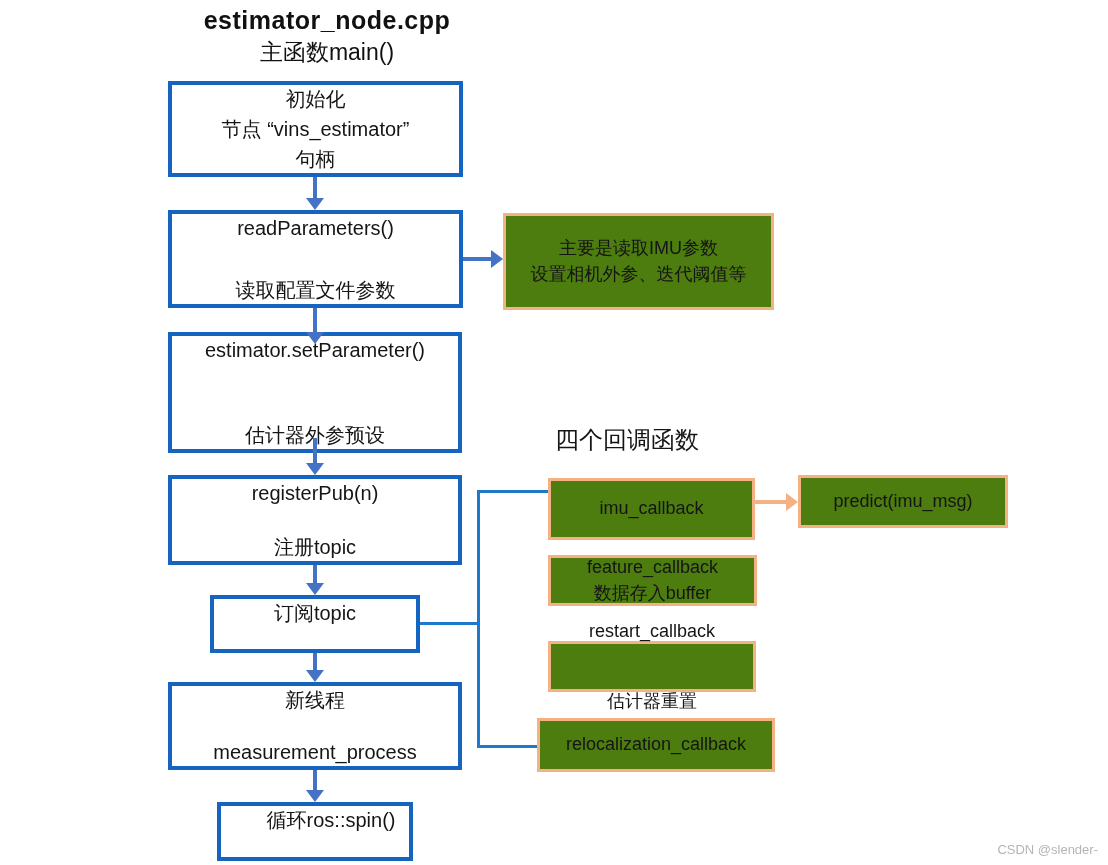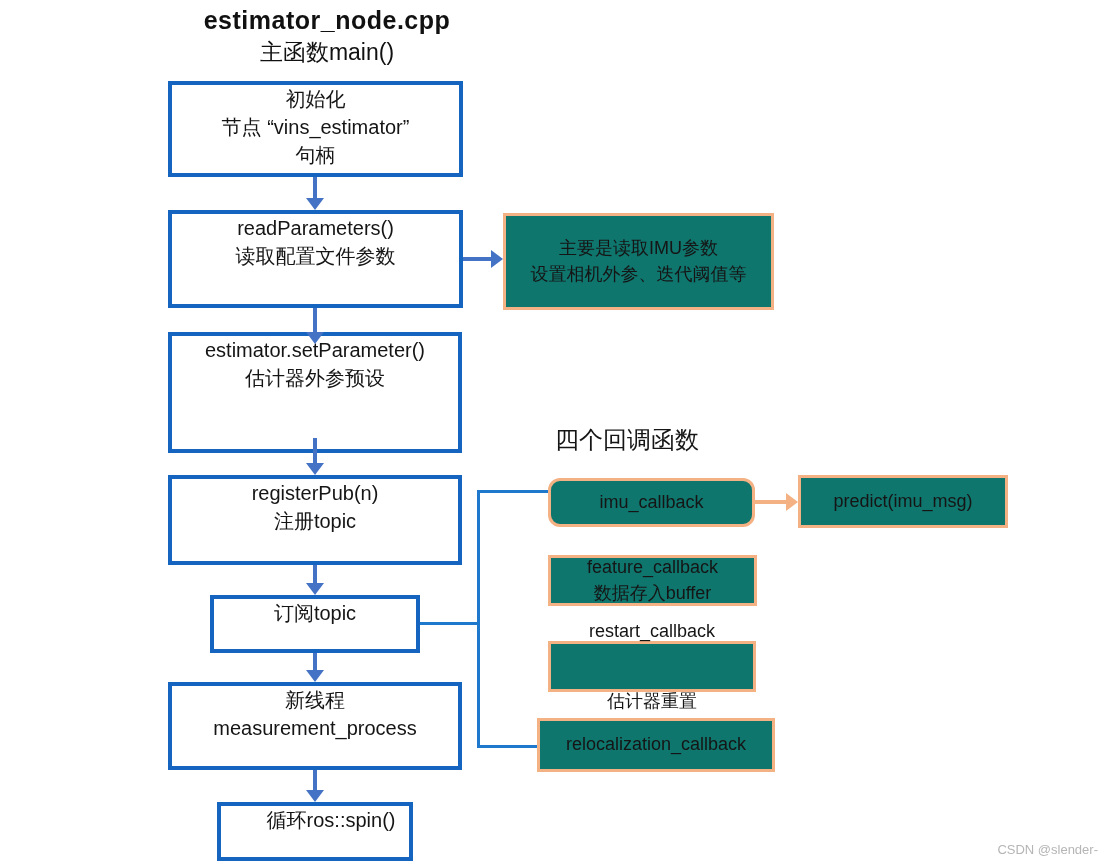--- a/index.html
+++ b/index.html
@@ -4,27 +4,27 @@
 <style>
   html,body{margin:0;padding:0;background:#ffffff;}
   .canvas{
     position:relative;width:1108px;height:865px;background:#ffffff;overflow:hidden;
     font-family:"Liberation Sans","DejaVu Sans",sans-serif;color:#111111;
   }
   .abs{position:absolute;}
   .title-line1{font-size:25px;font-weight:bold;text-align:center;letter-spacing:0.5px;}
   .title-line2{font-size:23px;text-align:center;}
   .flow-box{
-    position:absolute;display:flex;flex-direction:column;justify-content:flex-start;align-items:center;
+    position:absolute;display:flex;flex-direction:column;justify-content:space-between;align-items:center;
     border:4px solid var(--blue_border);background:#ffffff;box-sizing:border-box;
     font-size:20px;line-height:1.4;text-align:center;color:#151515;
   }
   .note-box{
     position:absolute;display:flex;flex-direction:column;justify-content:center;align-items:center;
-    border:3px solid var(--orange_border);background:#0f766e;box-sizing:border-box;
+    border:3px solid var(--orange_border);background:#4d7c0f;box-sizing:border-box;
     font-size:18px;line-height:1.4;text-align:center;color:#151515;
   }
   .callbacks-heading{font-size:24px;text-align:left;color:#151515;}
   
   .varrow{position:absolute;width:18px;display:flex;flex-direction:column;align-items:center;}
   .varrow .shaft{width:4px;flex:1;background:var(--arrow_blue);}
   .varrow .head{width:0;height:0;border-left:9px solid transparent;border-right:9px solid transparent;border-top:12px solid var(--arrow_blue);}
   
   .harrow{position:absolute;height:18px;display:flex;flex-direction:row;align-items:center;}
   .harrow .shaft{height:4px;flex:1;background:var(--arrow_blue);}
@@ -78,21 +78,21 @@
     <span>循环ros::spin()</span>
   </div>
 
   <div class="note-box" style="left:503px;top:213px;width:271px;height:97px;">
     <span>主要是读取IMU参数</span>
     <span>设置相机外参、迭代阈值等</span>
   </div>
 
   <div class="abs callbacks-heading" style="left:555px;top:424px;width:200px;">四个回调函数</div>
 
-  <div class="note-box" style="left:548px;top:478px;width:207px;height:49px;border-radius:12px;">
+  <div class="note-box" style="left:548px;top:478px;width:207px;height:62px;">
     <span>imu_callback</span>
   </div>
 
   <div class="note-box" style="left:548px;top:555px;width:209px;height:51px;">
     <span>feature_callback</span>
     <span>数据存入buffer</span>
   </div>
 
   <div class="note-box" style="left:798px;top:475px;width:210px;height:53px;">
     <span>predict(imu_msg)</span>

